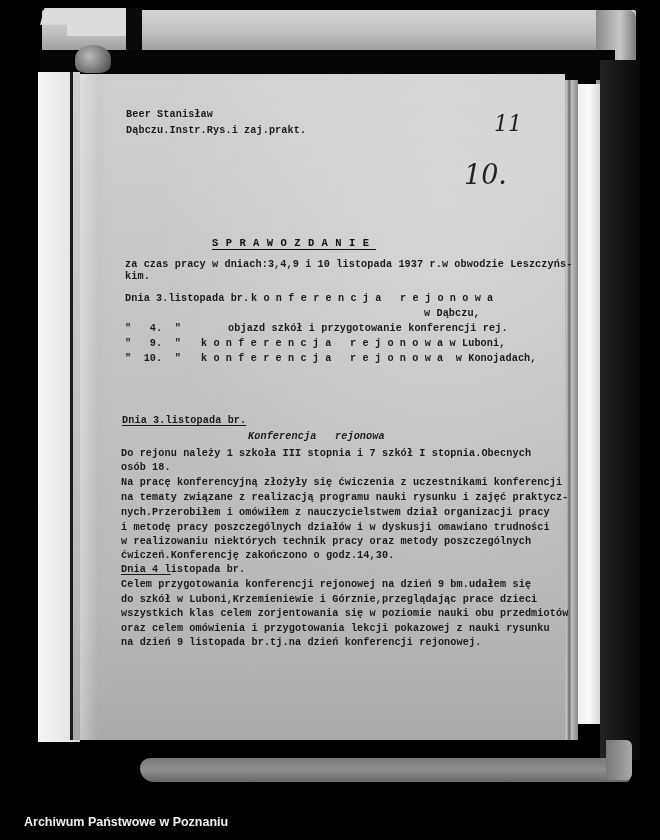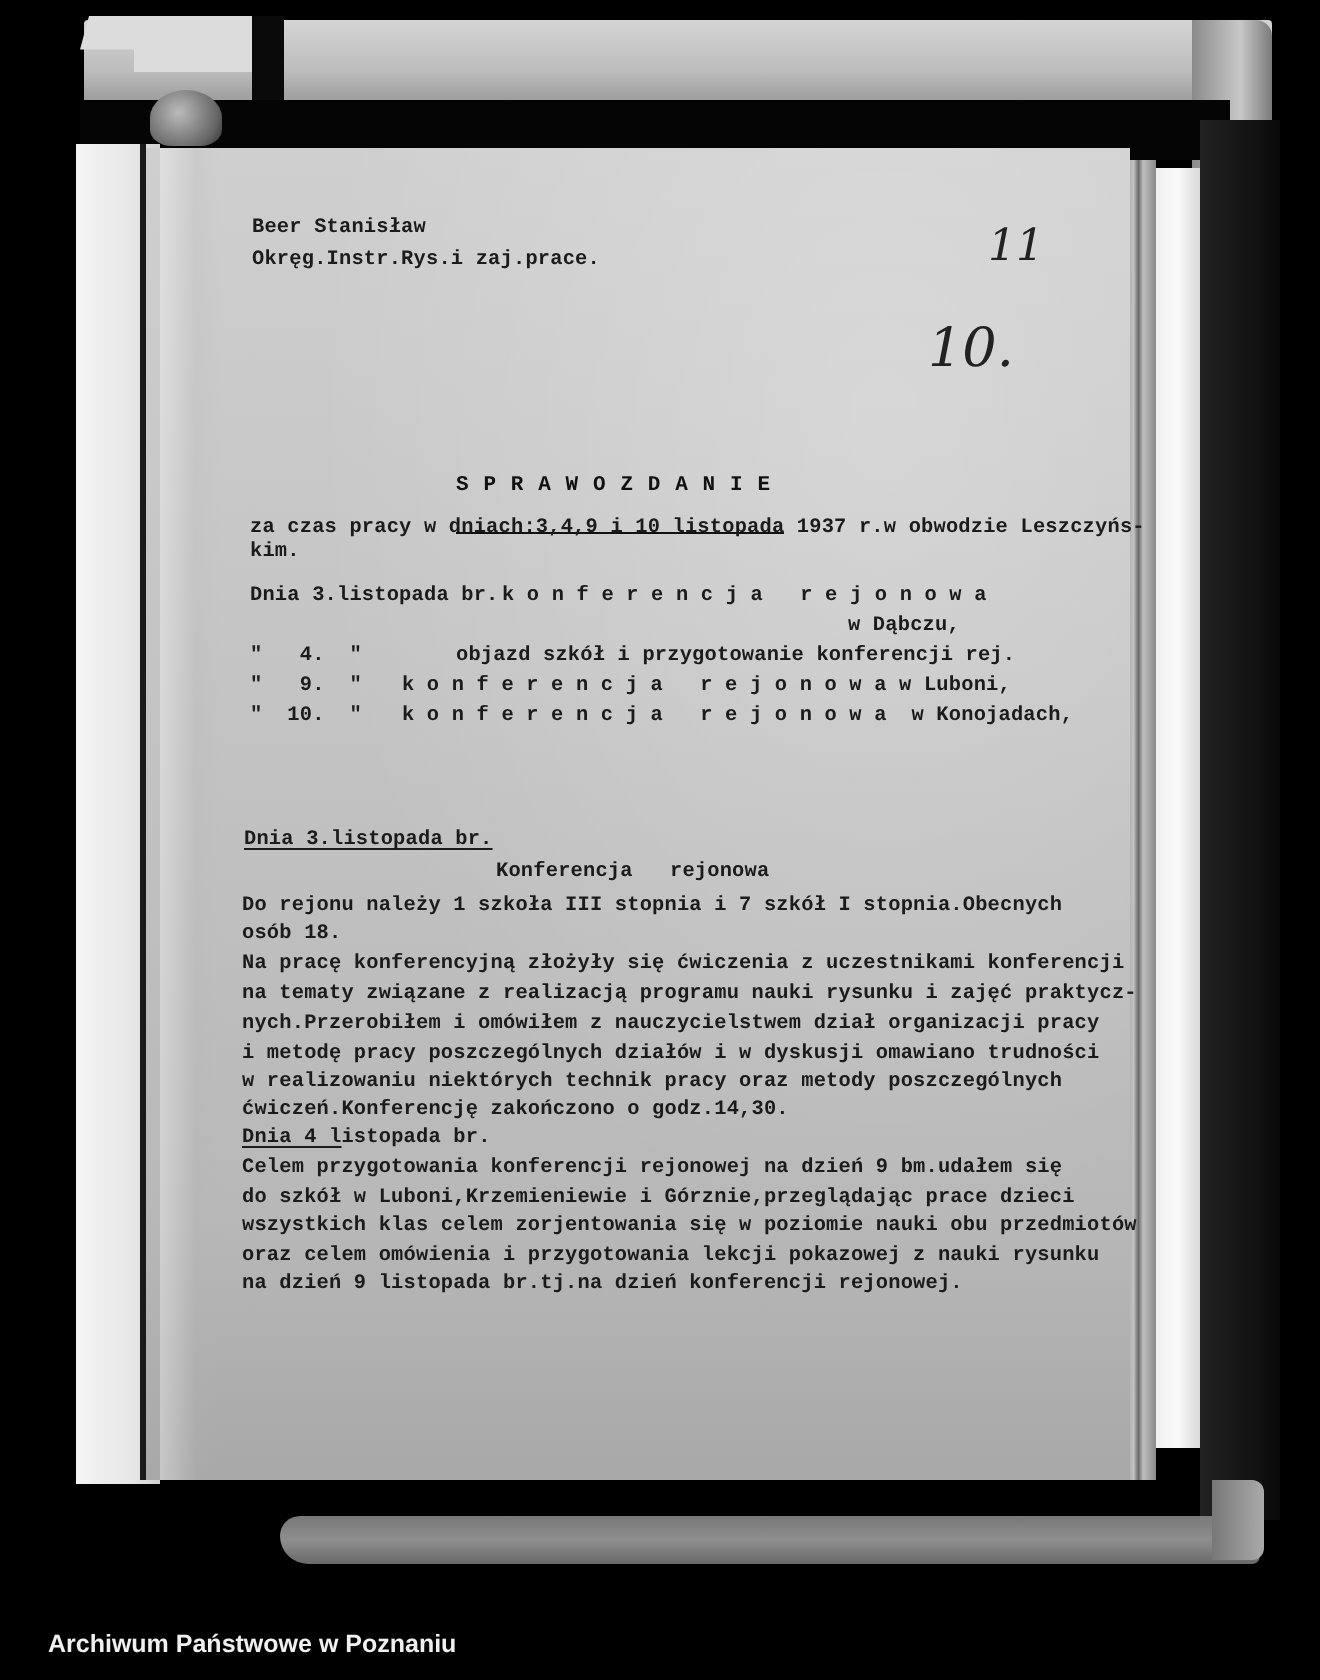--- a/index.html
+++ b/index.html
@@ -89,22 +89,22 @@
     .tx {
       position: absolute; font-size: 10.2px; line-height: 13px; white-space: pre;
       font-weight: bold; color: #1b1b1b; letter-spacing: 0.1px;
     }
     .hand {
       position: absolute; font-family: "DejaVu Serif", serif; font-style: italic;
       color: #222; font-weight: normal; margin-top: 19px;
     }
     .underline { text-decoration: underline; text-underline-offset: 2px; }
     .title {
-      position: absolute; left: 228px; top: 237px; font-size: 10.5px; font-weight: bold;
-      letter-spacing: 7.4px; border-bottom: 1.5px solid #111; padding-bottom: 17px;
+      position: absolute; left: 212px; top: 237px; font-size: 10.5px; font-weight: bold;
+      letter-spacing: 7.4px; border-bottom: 1.5px solid #111; padding-bottom: 0;
       white-space: pre; color: #111;
     }
 
     .caption {
       position: absolute; left: 3px; top: 815px;
       font-family: "Liberation Sans", "DejaVu Sans", sans-serif;
       font-size: 12.5px; font-weight: bold; color: #f0f0f0; white-space: pre; margin-left: 21px;
     }
   </style>
 </head>
@@ -122,42 +122,42 @@
 
 <div class="left-strip"></div>
 <div class="right-strip"></div>
 <div class="page-edge"></div>
 
 <div class="page"></div>
 <div class="page-fold"></div>
 <div class="binding-line"></div>
 
 <div class="tx" style="left:126px; top:108px;">Beer Stanisław</div>
-<div class="tx" style="left:126px; top:124px;">Okręg.Instr.Rys.i zaj.prace.</div>
+<div class="tx" style="left:126px; top:124px;">Dąbczu.Instr.Rys.i zaj.prakt.</div>
 
 <div class="hand" style="left:494px; top:92px; font-size:22px;">11</div>
 <div class="hand" style="left:464px; top:140px; font-size:27px;">10.</div>
 
 <div class="title">SPRAWOZDANIE</div>
 
 <div class="tx" style="left:125px; top:258px;">za czas pracy w dniach:3,4,9 i 10 listopada 1937 r.w obwodzie Leszczyńs-</div>
 <div class="tx" style="left:125px; top:270px;">kim.</div>
 
 <div class="tx" style="left:125px; top:292px;">Dnia 3.listopada br.</div>
 <div class="tx" style="left:251px; top:292px;">k o n f e r e n c j a   r e j o n o w a</div>
 <div class="tx" style="left:424px; top:307px;">w Dąbczu,</div>
 <div class="tx" style="left:125px; top:322px;">"   4.  "</div>
 <div class="tx" style="left:201px; top:322px;margin-left:27px;">objazd szkół i przygotowanie konferencji rej.</div>
 <div class="tx" style="left:125px; top:337px;">"   9.  "</div>
 <div class="tx" style="left:201px; top:337px;">k o n f e r e n c j a   r e j o n o w a w Luboni,</div>
 <div class="tx" style="left:125px; top:352px;">"  10.  "</div>
 <div class="tx" style="left:201px; top:352px;">k o n f e r e n c j a   r e j o n o w a  w Konojadach,</div>
 
 <div class="tx underline" style="left:122px; top:414px;">Dnia 3.listopada br.</div>
-<div class="tx" style="left:248px; top:430px;">Konferencja   rejonowa</div>
+<div class="tx" style="left:248px; top:430px;font-style:italic;">Konferencja   rejonowa</div>
 <div class="tx" style="left:121px; top:447px;">Do rejonu należy 1 szkoła III stopnia i 7 szkół I stopnia.Obecnych</div>
 <div class="tx" style="left:121px; top:461px;">osób 18.</div>
 <div class="tx" style="left:121px; top:476px;">Na pracę konferencyjną złożyły się ćwiczenia z uczestnikami konferencji</div>
 <div class="tx" style="left:121px; top:491px;">na tematy związane z realizacją programu nauki rysunku i zajęć praktycz-</div>
 <div class="tx" style="left:121px; top:506px;">nych.Przerobiłem i omówiłem z nauczycielstwem dział organizacji pracy</div>
 <div class="tx" style="left:121px; top:521px;">i metodę pracy poszczególnych działów i w dyskusji omawiano trudności</div>
 <div class="tx" style="left:121px; top:535px;">w realizowaniu niektórych technik pracy oraz metody poszczególnych</div>
 <div class="tx" style="left:121px; top:549px;">ćwiczeń.Konferencję zakończono o godz.14,30.</div>
 
 <div class="tx" style="left:121px; top:563px;"><span class="underline">Dnia 4 l</span><span>istopada br.</span></div>

